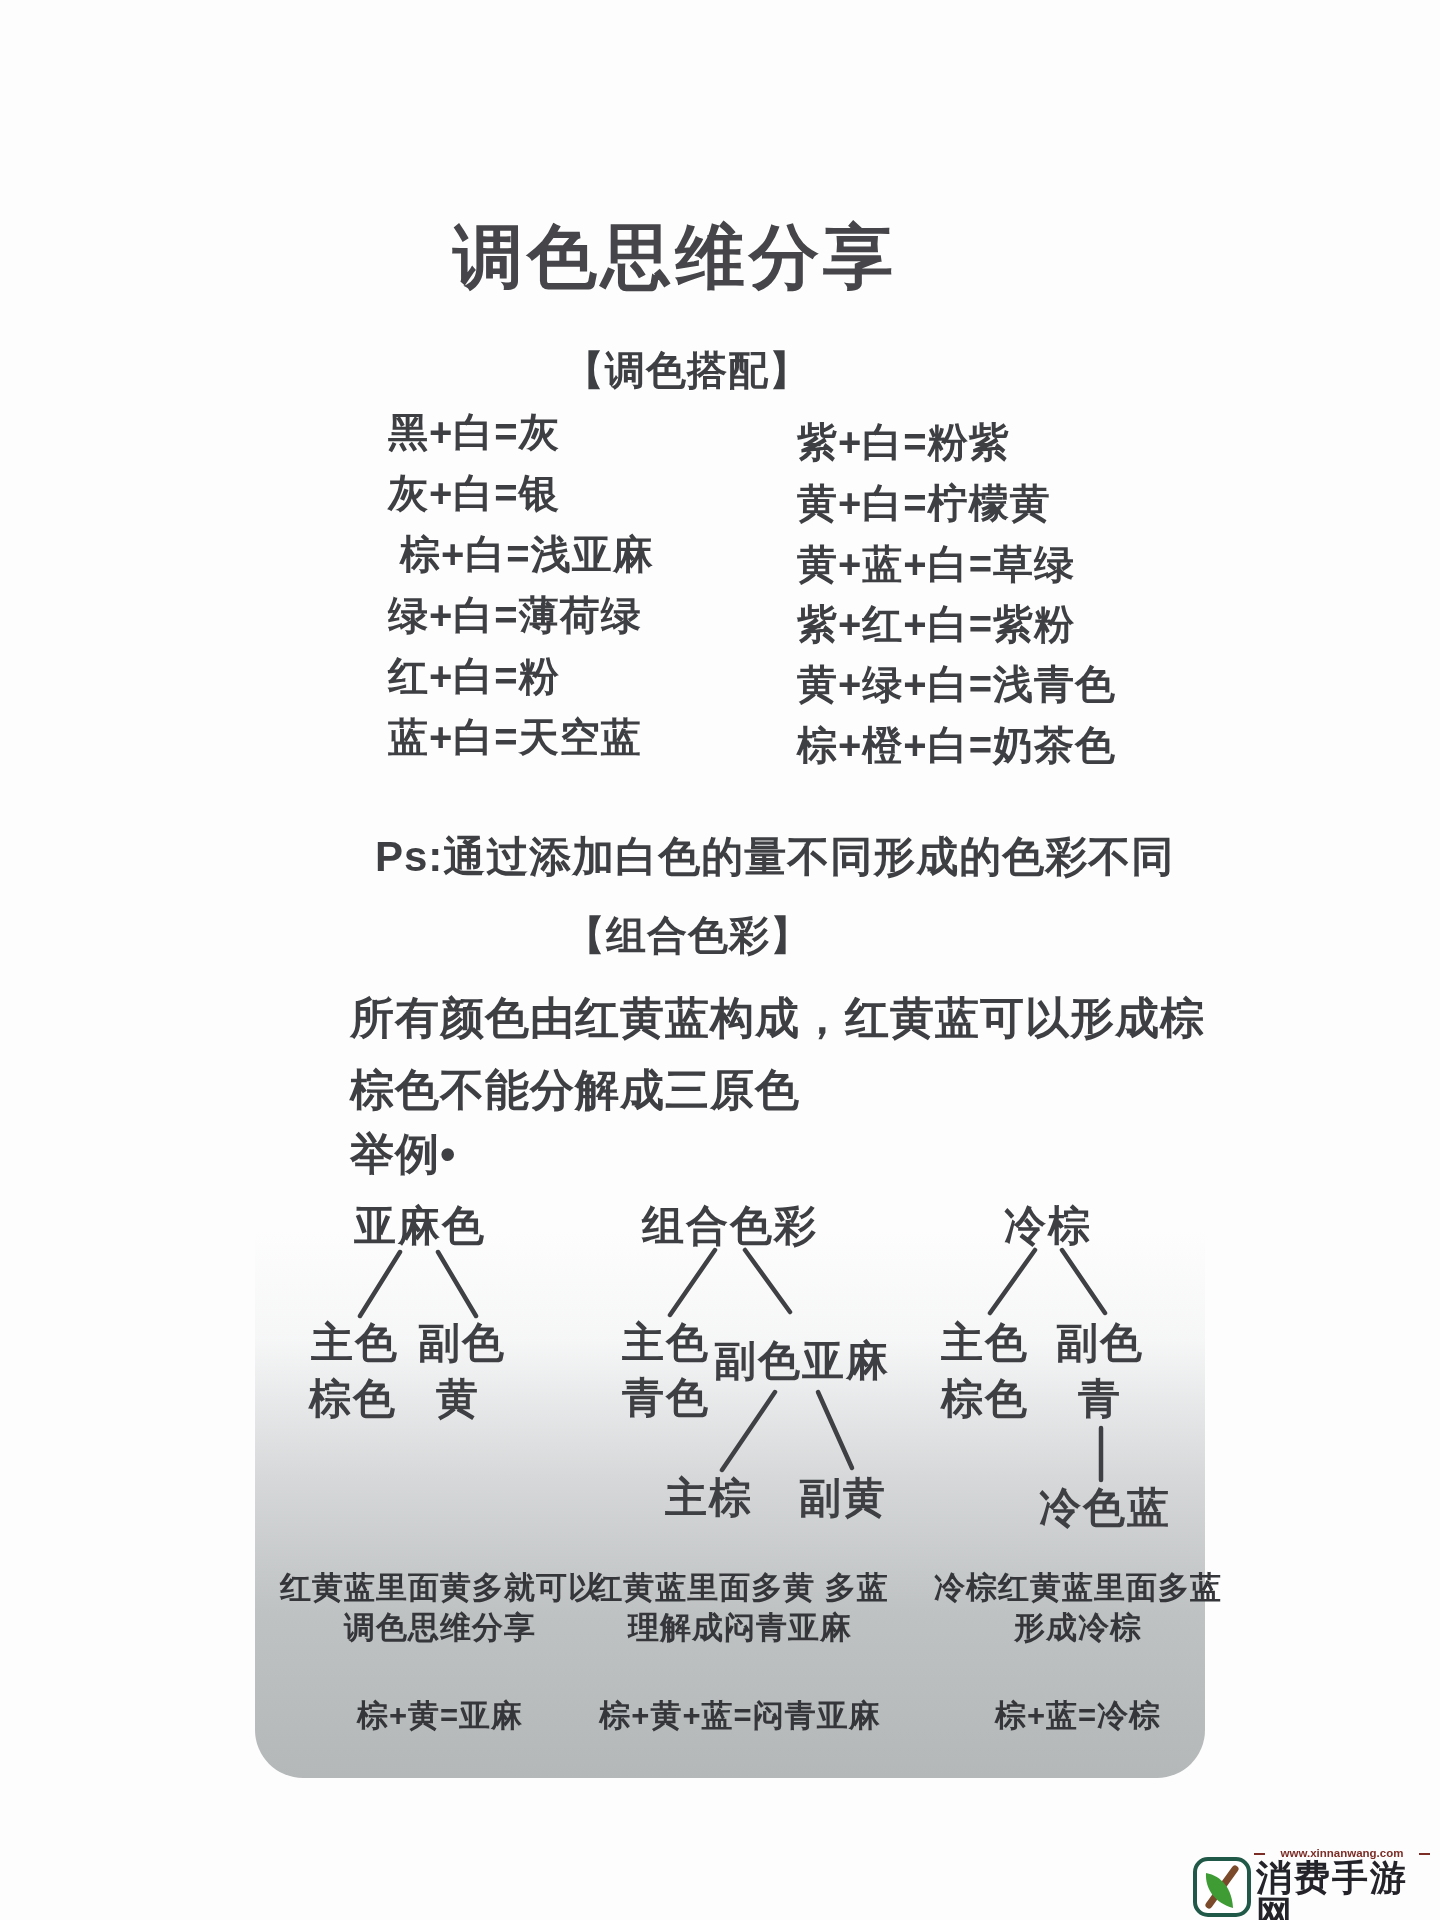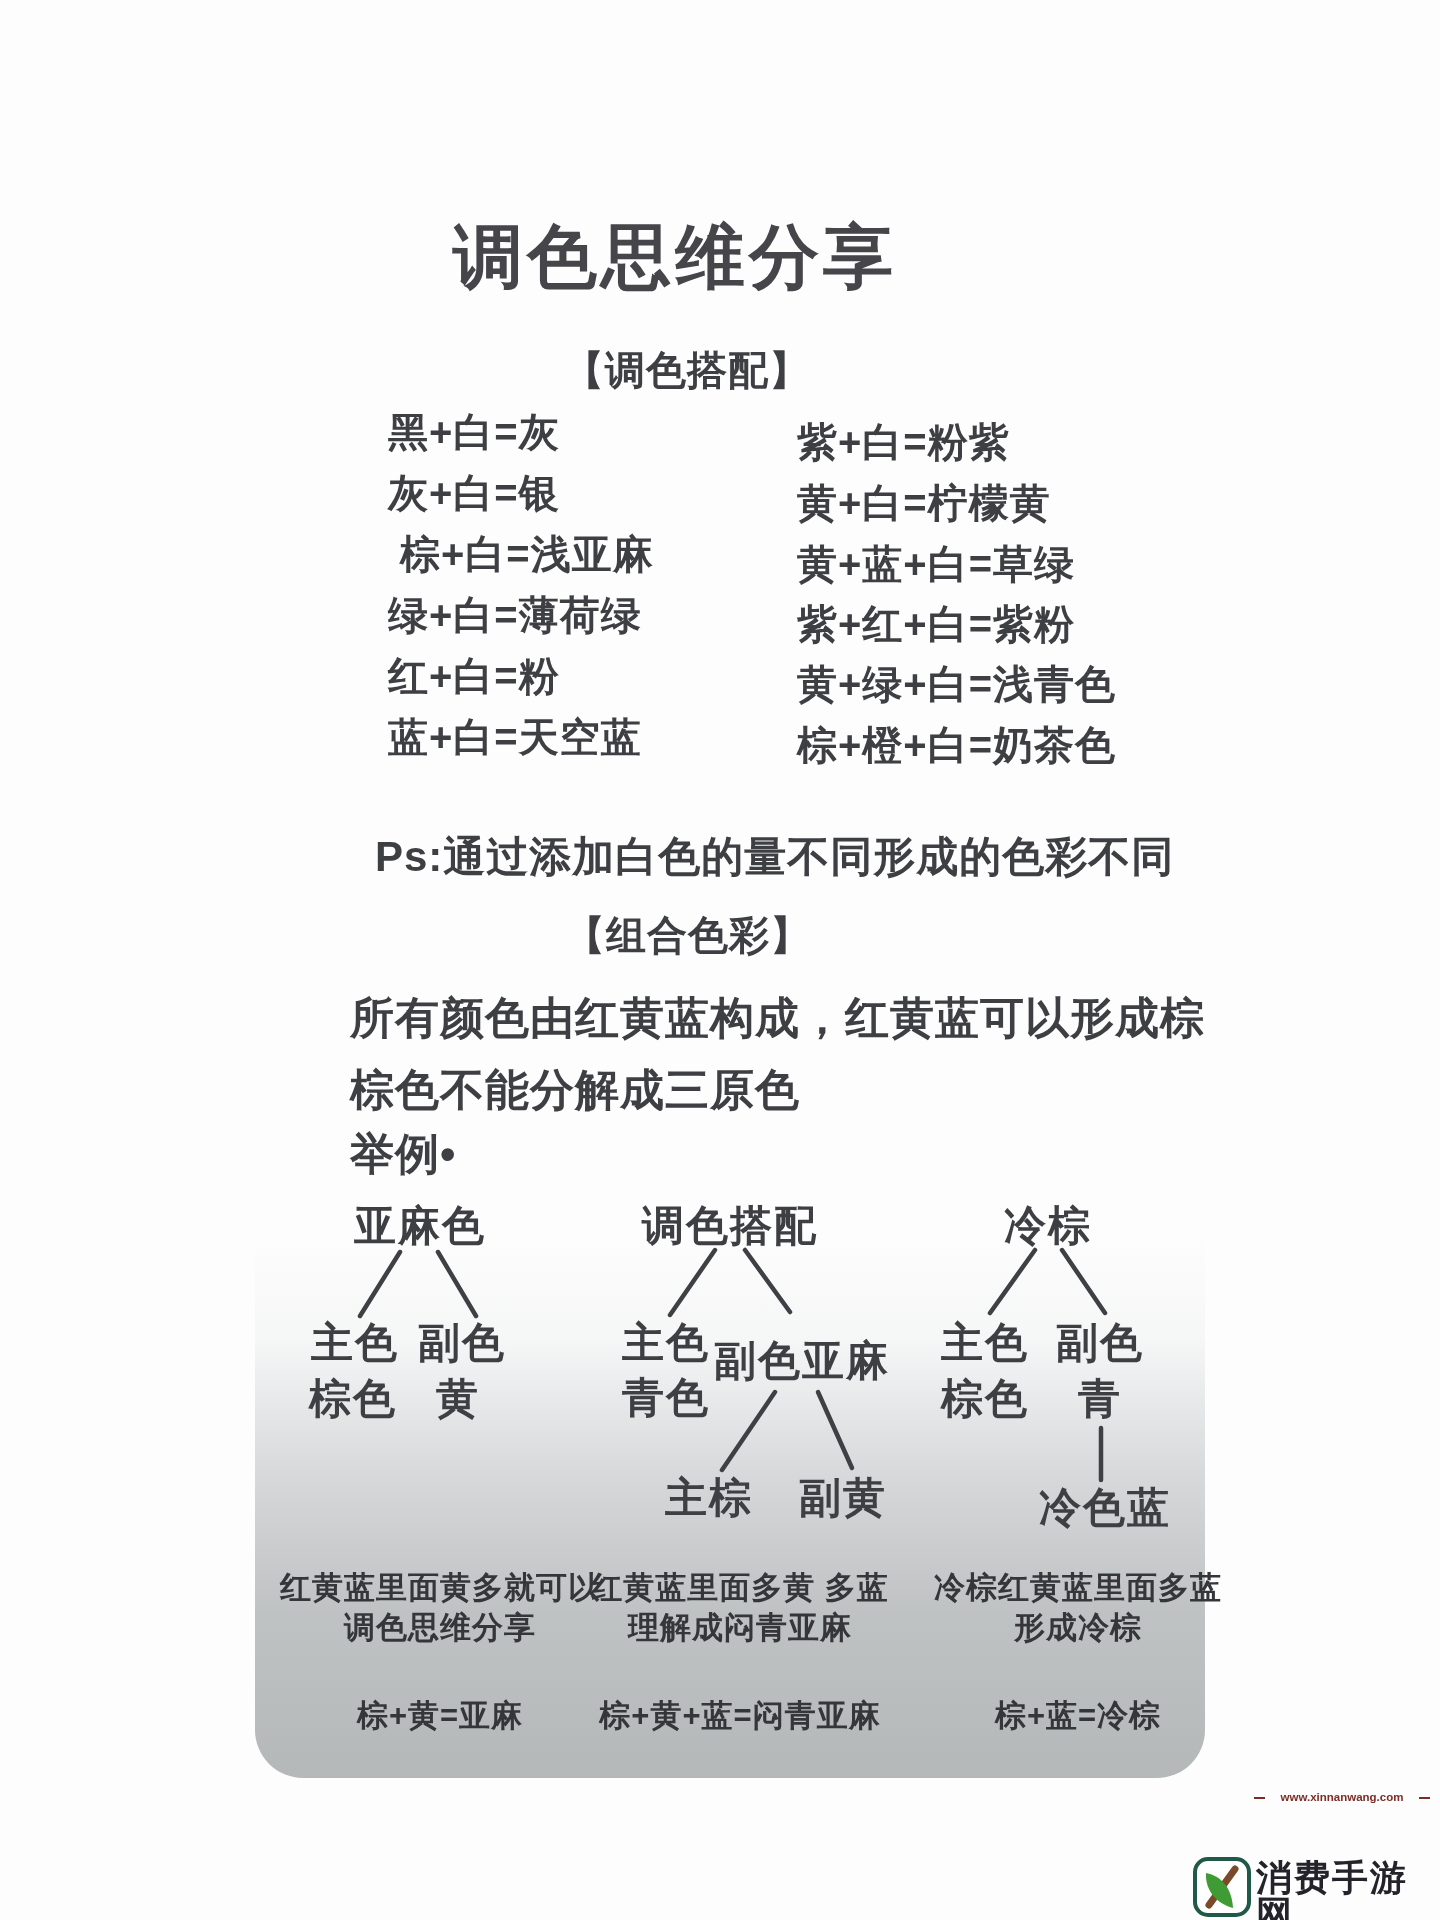--- a/index.html
+++ b/index.html
@@ -86,21 +86,21 @@
 <div class="abs txt para layer" style="left:350px;top:996px;">所有颜色由红黄蓝构成，红黄蓝可以形成棕</div>
 <div class="abs txt para layer" style="left:350px;top:1068px;">棕色不能分解成三原色</div>
 <div class="abs txt para layer" style="left:350px;top:1132px;">举例•</div>
 
 <div class="abs c txt tree-t layer" style="left:420px;top:1205px;">亚麻色</div>
 <div class="abs c txt tree-t layer" style="left:355px;top:1322px;">主色</div>
 <div class="abs c txt tree-t layer" style="left:462px;top:1322px;">副色</div>
 <div class="abs c txt tree-t layer" style="left:353px;top:1378px;">棕色</div>
 <div class="abs c txt tree-t layer" style="left:458px;top:1378px;">黄</div>
 
-<div class="abs c txt tree-t layer" style="left:730px;top:1205px;">调色搭配</div>
+<div class="abs c txt tree-t layer" style="left:730px;top:1205px;">组合色彩</div>
 <div class="abs c txt tree-t layer" style="left:666px;top:1322px;">主色</div>
 <div class="abs c txt tree-t layer" style="left:666px;top:1377px;">青色</div>
 <div class="abs c txt tree-t layer" style="left:802px;top:1340px;">副色亚麻</div>
 <div class="abs c txt tree-t layer" style="left:709px;top:1477px;">主棕</div>
 <div class="abs c txt tree-t layer" style="left:843px;top:1477px;">副黄</div>
 
 <div class="abs c txt tree-t layer" style="left:1048px;top:1205px;">冷棕</div>
 <div class="abs c txt tree-t layer" style="left:985px;top:1322px;">主色</div>
 <div class="abs c txt tree-t layer" style="left:1100px;top:1322px;">副色</div>
 <div class="abs c txt tree-t layer" style="left:985px;top:1378px;">棕色</div>
@@ -119,17 +119,17 @@
 <div class="abs c txt bform layer" style="left:1078px;top:1700px;">棕+蓝=冷棕</div>
 
 <div class="abs layer" style="left:1192px;top:1856px;width:60px;height:62px;">
   <svg width="60" height="62" viewBox="0 0 60 62">
     <rect x="3" y="3" width="54" height="56" rx="13" fill="#ffffff" stroke="#215948" stroke-width="4"></rect>
     <line x1="43" y1="13" x2="17" y2="49" stroke="#7a4a2b" stroke-width="7" stroke-linecap="round"></line>
     <path d="M14 17 C 30 20, 40 33, 41 52 C 23 47, 13 33, 14 17 Z" fill="#3f9c35"></path>
   </svg>
 </div>
 <div class="abs wm-name layer" style="left:1256px;top:1860px;">消费手游网</div>
-<div class="abs wm-url layer" style="left:1254px;top:1792px;gap:16px;">
+<div class="abs wm-url layer" style="left:1254px;top:1848px;gap:16px;">
   <span class="wm-rule"></span>
   <span class="wm-url-text">www.xinnanwang.com</span>
   <span class="wm-rule"></span>
 </div>
 
 </body></html>

